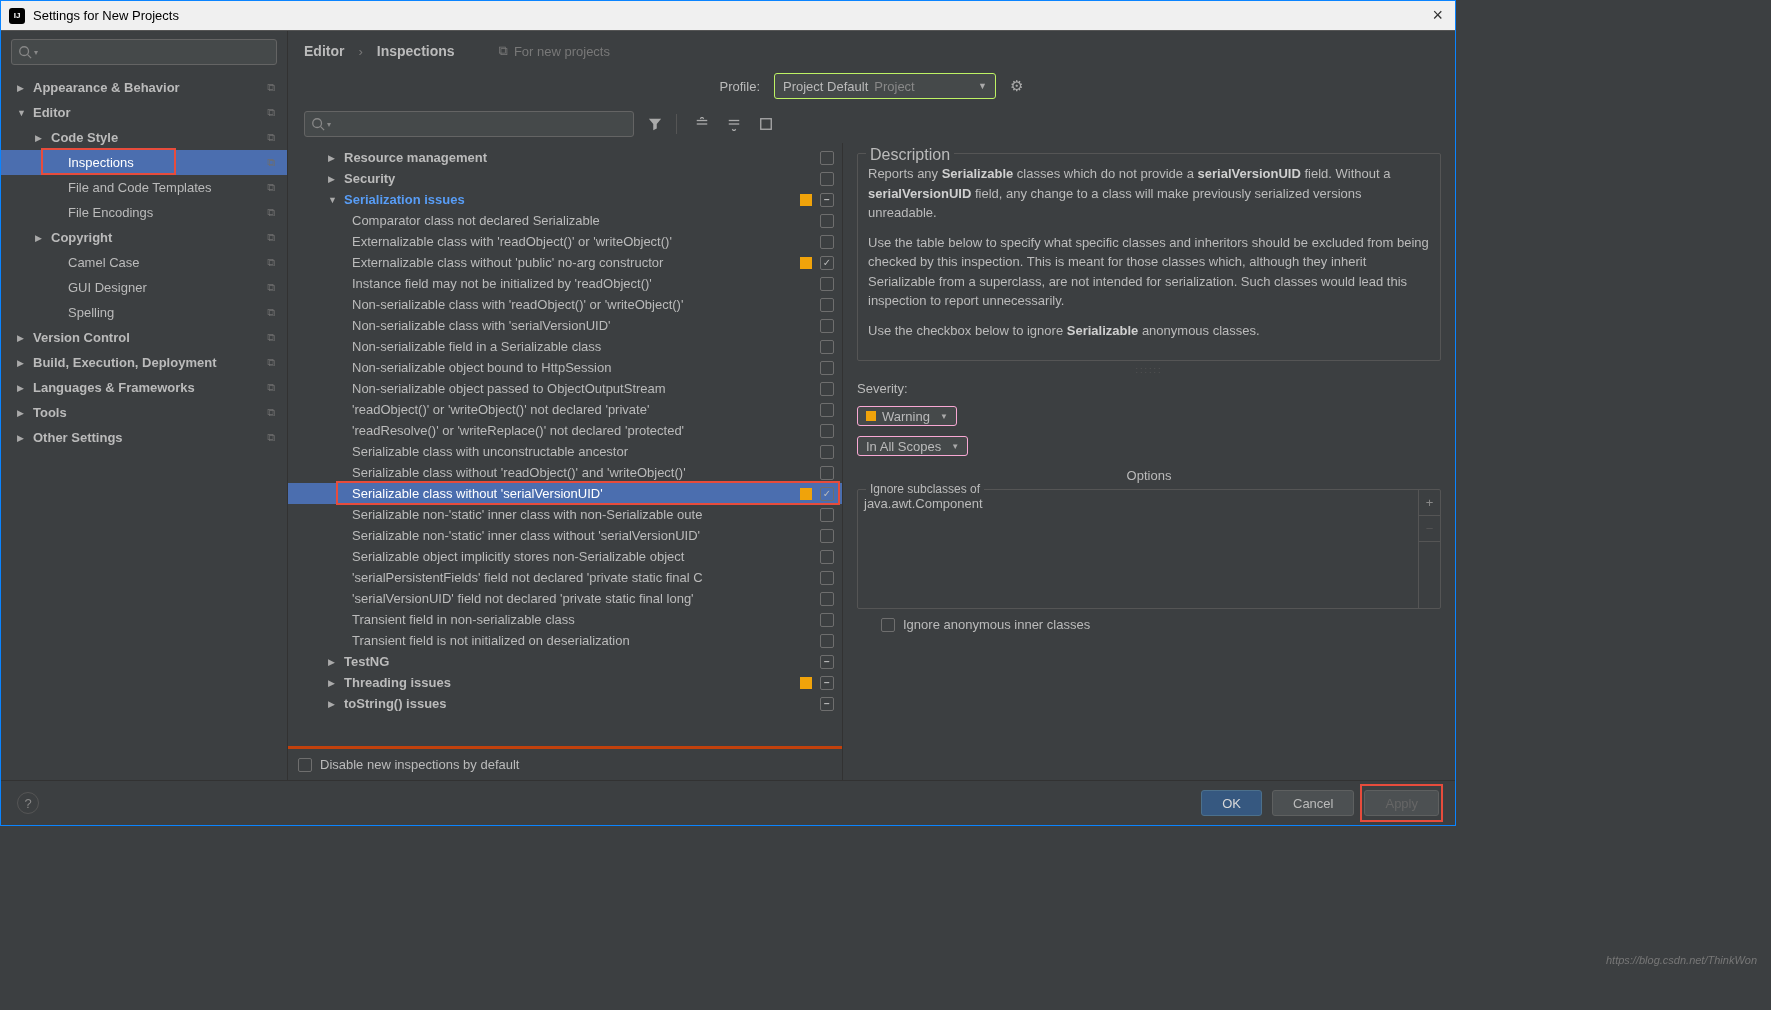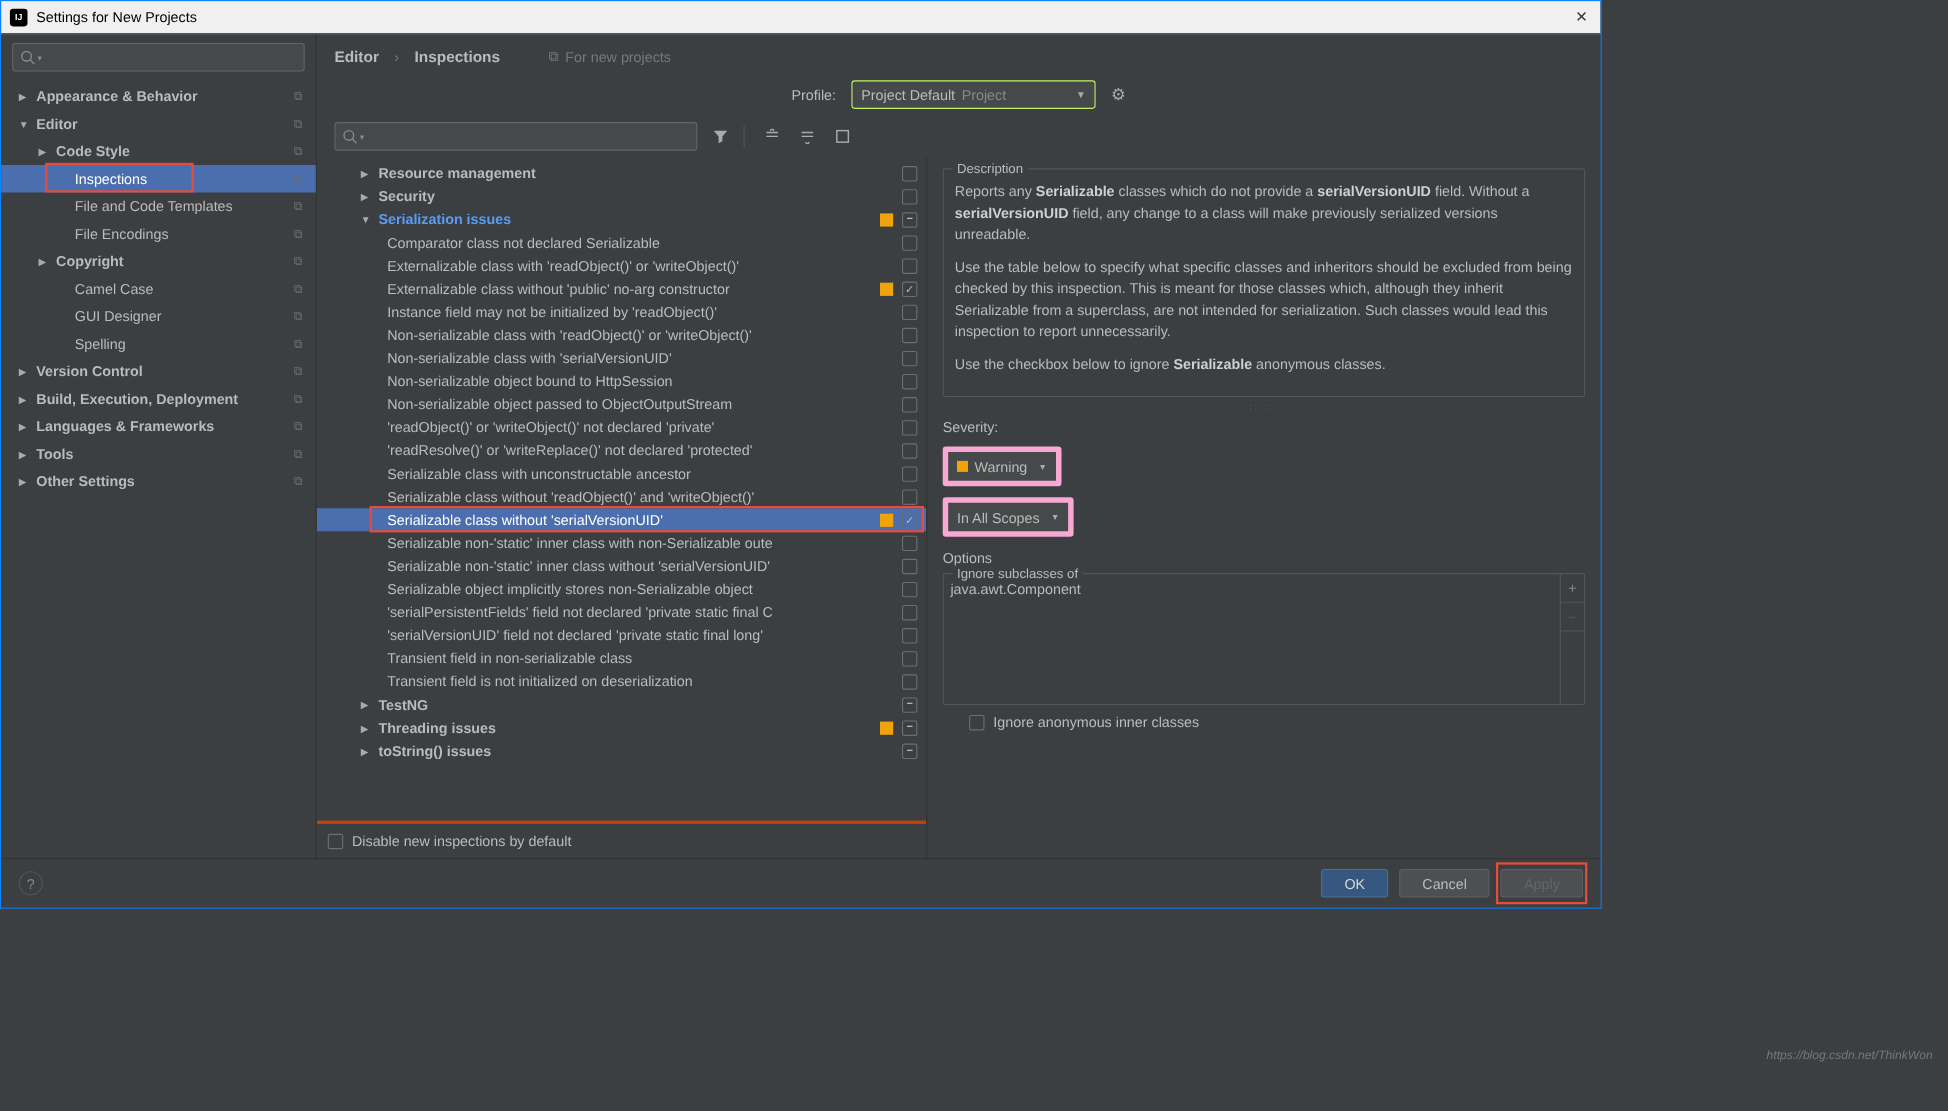--- a/index.html
+++ b/index.html
@@ -51,28 +51,28 @@
 .inode.sel { background:#4b6eaf; }
 .inode.sel .lbl { color:#fff; }
 .inode .sq { position:absolute; right:30px; width:12px; height:12px; background:#f0a30a; }
 .inode .cb { position:absolute; right:8px; width:14px; height:14px; border:1px solid #6e6e6e; border-radius:2px; display:flex; align-items:center; justify-content:center; font-size:10px; }
 .inode .cb.checked::before { content:"✓"; color:#bbb; }
 .inode .cb.mixed::before { content:"−"; color:#bbb; font-weight:bold; }
 .disable-row { position:absolute; bottom:0; left:0; right:0; height:34px; background:#3c3f41; border-top:3px solid #c2410c; display:flex; align-items:center; padding-left:10px; gap:8px; }
 .disable-row .cb { width:14px; height:14px; border:1px solid #6e6e6e; border-radius:2px; }
 .details { flex:1; display:flex; flex-direction:column; overflow:hidden; padding:10px 14px 10px 14px; }
 .fieldset { border:1px solid #555; border-radius:2px; padding:10px; margin-bottom:8px; position:relative; }
-.fieldset .legend { position:absolute; top:-8px; left:8px; background:#3c3f41; padding:0 4px; color:#bbb; font-size:12px; }
+.fieldset .legend { position:absolute; top:-8px; left:8px; background:#3c3f41; padding:0 4px; color:#bbb; font-size:16px; }
 .desc p { line-height:1.5; color:#bbb; margin-bottom:10px; }
 .desc b { color:#d0d0d0; font-weight:bold; }
 .sev-row { display:flex; align-items:flex-start; gap:10px; margin:6px 0; flex-wrap:wrap;flex-direction:column; }
-.pill { background:#45494a; border:5px solid #f9a8d4; border-radius:3px; height:36px; display:flex; align-items:center; padding:0 8px; gap:6px; }
+.pill { background:#45494a; border:1px solid #f9a8d4; border-radius:3px; height:20px; display:flex; align-items:center; padding:0 8px; gap:6px; }
 .pill .sq { width:10px; height:10px; background:#f0a30a; }
 .pill .dd { font-size:8px; color:#aaa; margin-left:4px; }
-.opt-title { color:#bbb; margin:6px 0; }
+.opt-title { color:#bbb; margin:6px 0;text-align:center; }
 .subclass { border:1px solid #555; border-radius:2px; height:120px; padding:6px; position:relative; }
 .subclass .legend { position:absolute; top:-8px; left:8px; background:#3c3f41; padding:0 4px; font-size:12px; }
 .subclass .sidebtns { position:absolute; right:0; top:0; bottom:0; width:22px; border-left:1px solid #555; display:flex; flex-direction:column; }
 .subclass .sidebtns div { height:26px; display:flex; align-items:center; justify-content:center; color:#888; border-bottom:1px solid #555; cursor:pointer; }
 .ignore-row { display:flex; align-items:center; gap:8px; margin-top:8px;padding-left:24px; }
 .ignore-row .cb { width:14px; height:14px; border:1px solid #6e6e6e; border-radius:2px; }
 .footer { height:45px; background:#3c3f41; border-top:1px solid #323232; display:flex; align-items:center; justify-content:flex-end; padding:0 16px; gap:10px; position:relative; }
 .footer .help { position:absolute; left:16px; width:22px; height:22px; border:1px solid #555; border-radius:11px; display:flex; align-items:center; justify-content:center; color:#888; cursor:pointer; }
 .btn { height:26px; padding:0 20px; border:1px solid #5e6060; background:#4c5052; color:#bbb; border-radius:3px; cursor:pointer; display:flex; align-items:center; }
 .btn.primary { background:#365880; border-color:#4c708c; color:#d8d8d8; }
@@ -271,20 +271,24 @@
             </div>
             <div class="inode leaf">
               <span class="lbl">Non-serializable class with 'readObject()' or 'writeObject()'</span>
               <div class="cb "></div>
             </div>
             <div class="inode leaf">
               <span class="lbl">Non-serializable class with 'serialVersionUID'</span>
               <div class="cb "></div>
             </div>
             <div class="inode leaf">
+              <span class="lbl">Non-serializable field in a Serializable class</span>
+              <div class="cb "></div>
+            </div>
+            <div class="inode leaf">
               <span class="lbl">Non-serializable object bound to HttpSession</span>
               <div class="cb "></div>
             </div>
             <div class="inode leaf">
               <span class="lbl">Non-serializable object passed to ObjectOutputStream</span>
               <div class="cb "></div>
             </div>
             <div class="inode leaf">
               <span class="lbl">'readObject()' or 'writeObject()' not declared 'private'</span>
               <div class="cb "></div>

